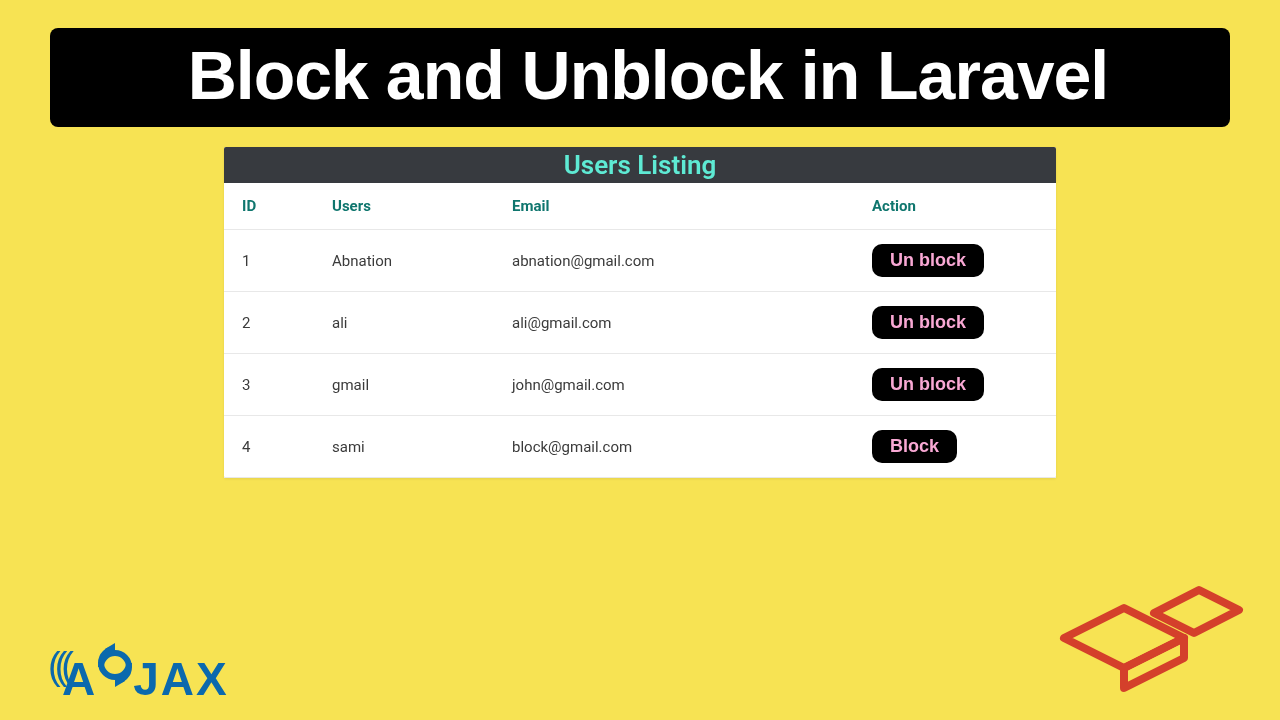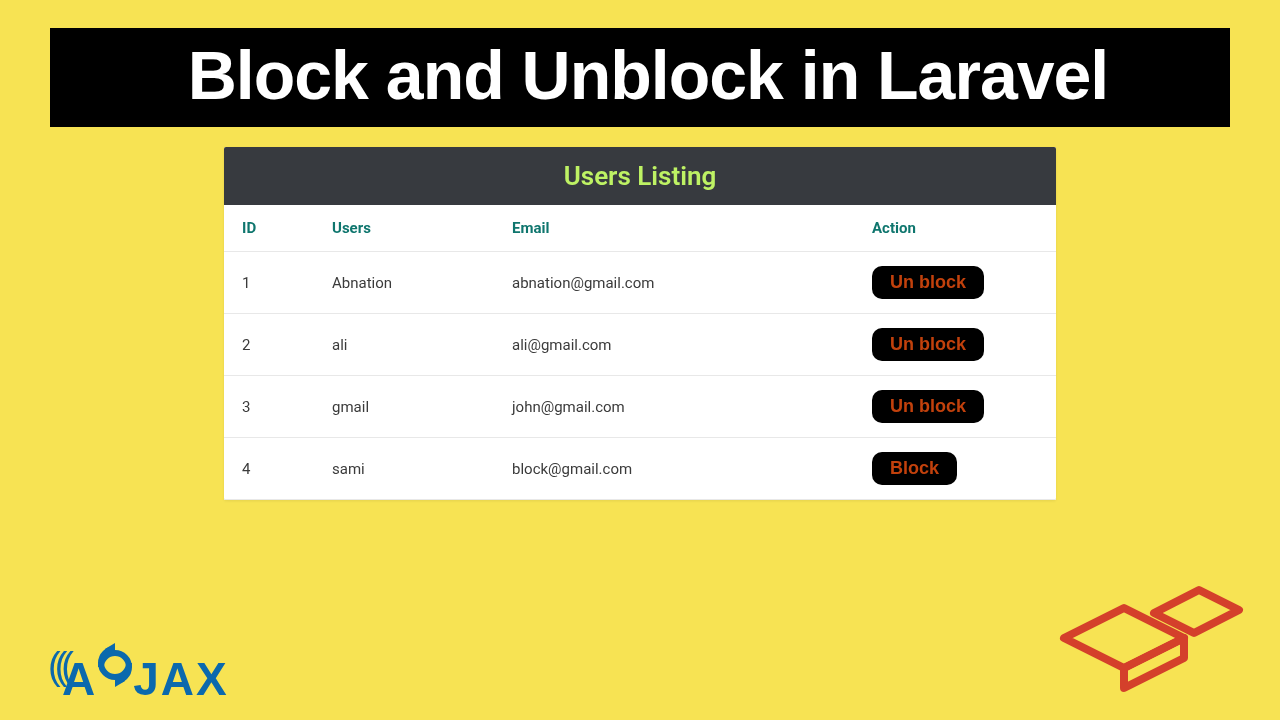--- a/index.html
+++ b/index.html
@@ -10,41 +10,42 @@
     font-family: -apple-system, BlinkMacSystemFont, "Segoe UI", Roboto, Arial, sans-serif;
     position: relative;
     overflow: hidden;
   }
   .title-bar {
     background: #000;
     color: #fff;
     margin: 28px 50px 0 50px;
     padding: 12px 4px 16px 20px;
     text-align: center;
+    border-radius: 8px;
   }
   .title-bar h1 {
     font-family: Arial Black, Arial, sans-serif;
     font-weight: 900;
     font-size: 68px;
     letter-spacing: -1px;
     line-height: 1.05;
     white-space: nowrap;
   }
   .panel {
     width: 832px;
     margin: 20px auto 0 auto;
     background: #fff;
     box-shadow: 0 1px 3px rgba(0,0,0,0.08);
     border-radius: 2px;
   }
   .panel-header {
     background: #373a3f;
-    color: #bef264;
+    color: #5eead4;
     text-align: center;
-    padding: 14px 0;
+    padding: 3px 0;
     font-size: 26px;
     font-weight: 600;
     border-radius: 2px 2px 0 0;
   }
   .tbl { width: 100%; border-collapse: collapse; }
   .tbl th, .tbl td {
     text-align: left;
     padding: 14px 18px;
     border-bottom: 1px solid #e8e8e8;
     font-size: 15px;
@@ -54,21 +55,21 @@
     font-weight: 700;
   }
   .tbl td { color: #3b3b3b; }
   .col-id { width: 90px; }
   .col-name { width: 180px; }
   .col-email { width: 360px; }
   .col-action { width: auto; }
   .action-btn {
     display: inline-block;
     background: #000;
-    color: #c2410c;
+    color: #f9a8d4;
     border: none;
     border-radius: 10px;
     padding: 6px 18px;
     font-family: Arial Black, Arial, sans-serif;
     font-size: 18px;
     font-weight: 900;
     cursor: pointer;
   }
   .logos {
     position: absolute;

